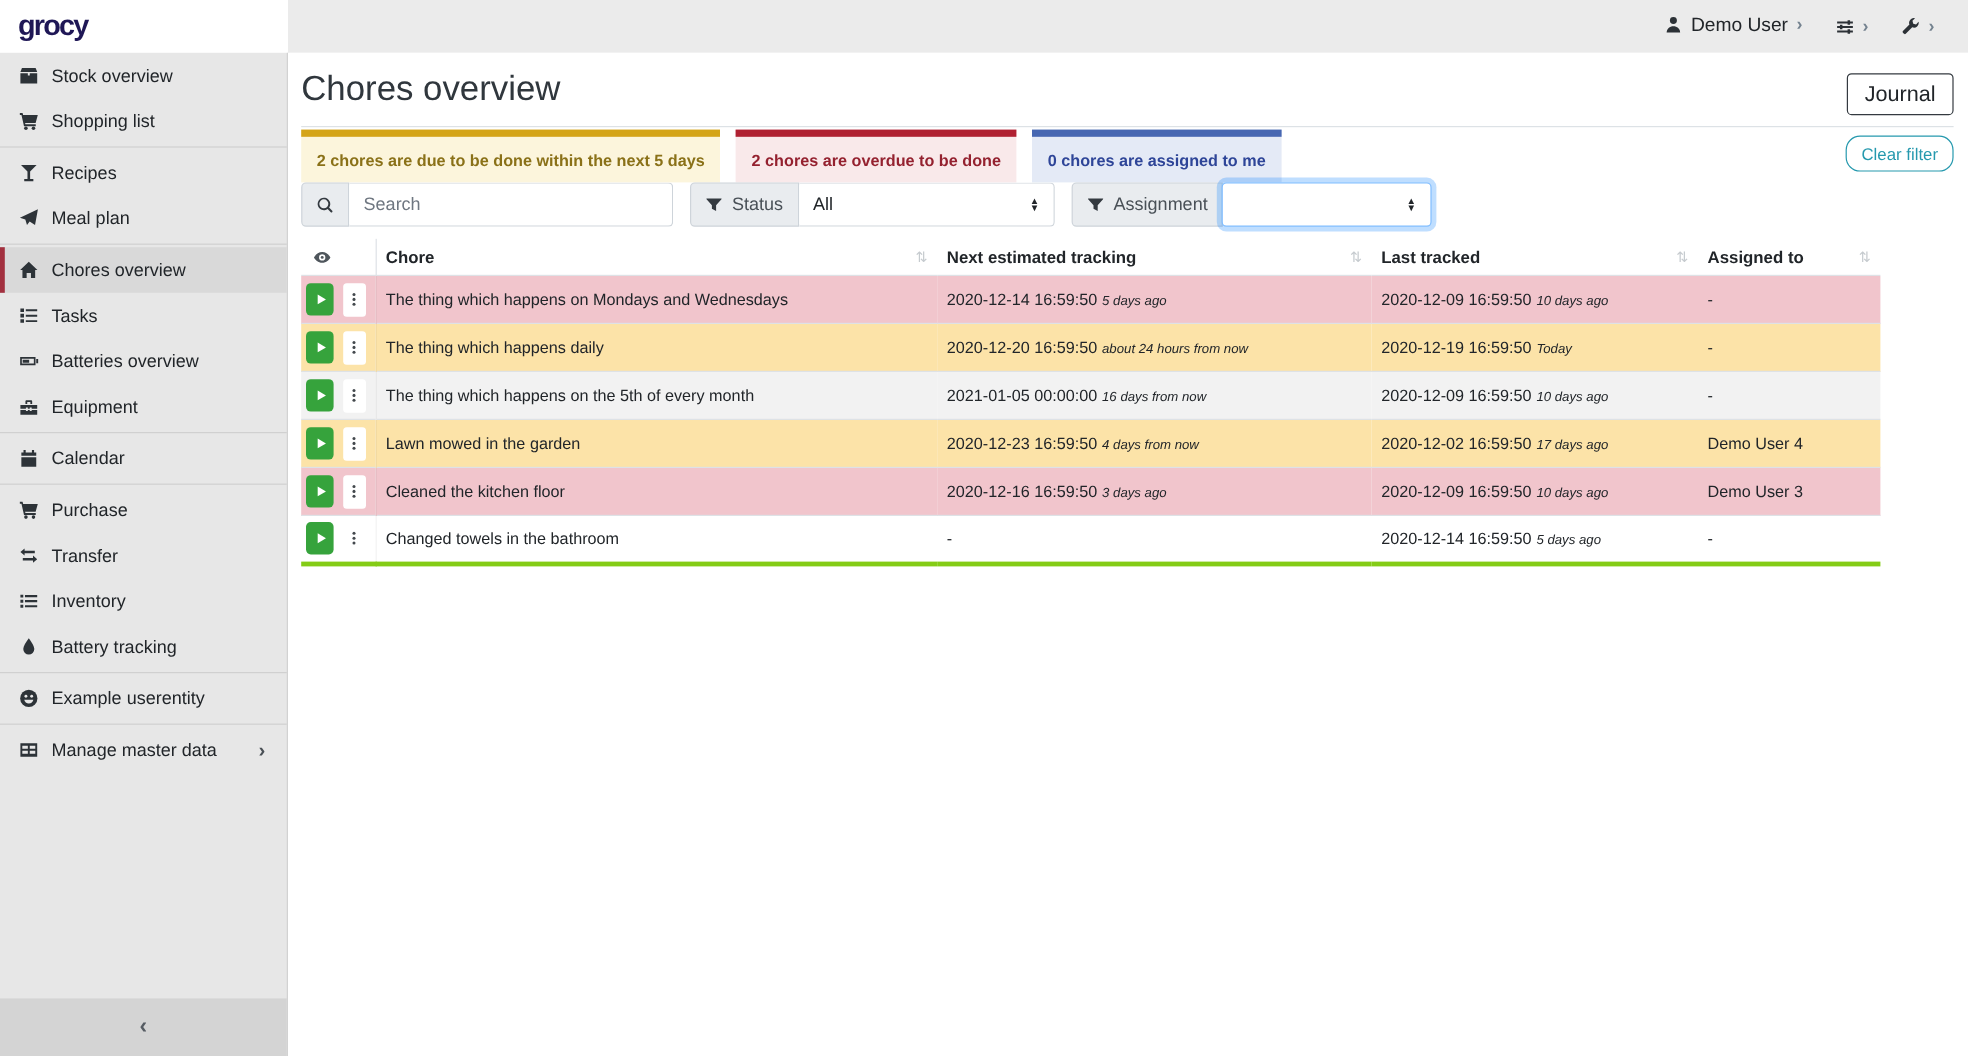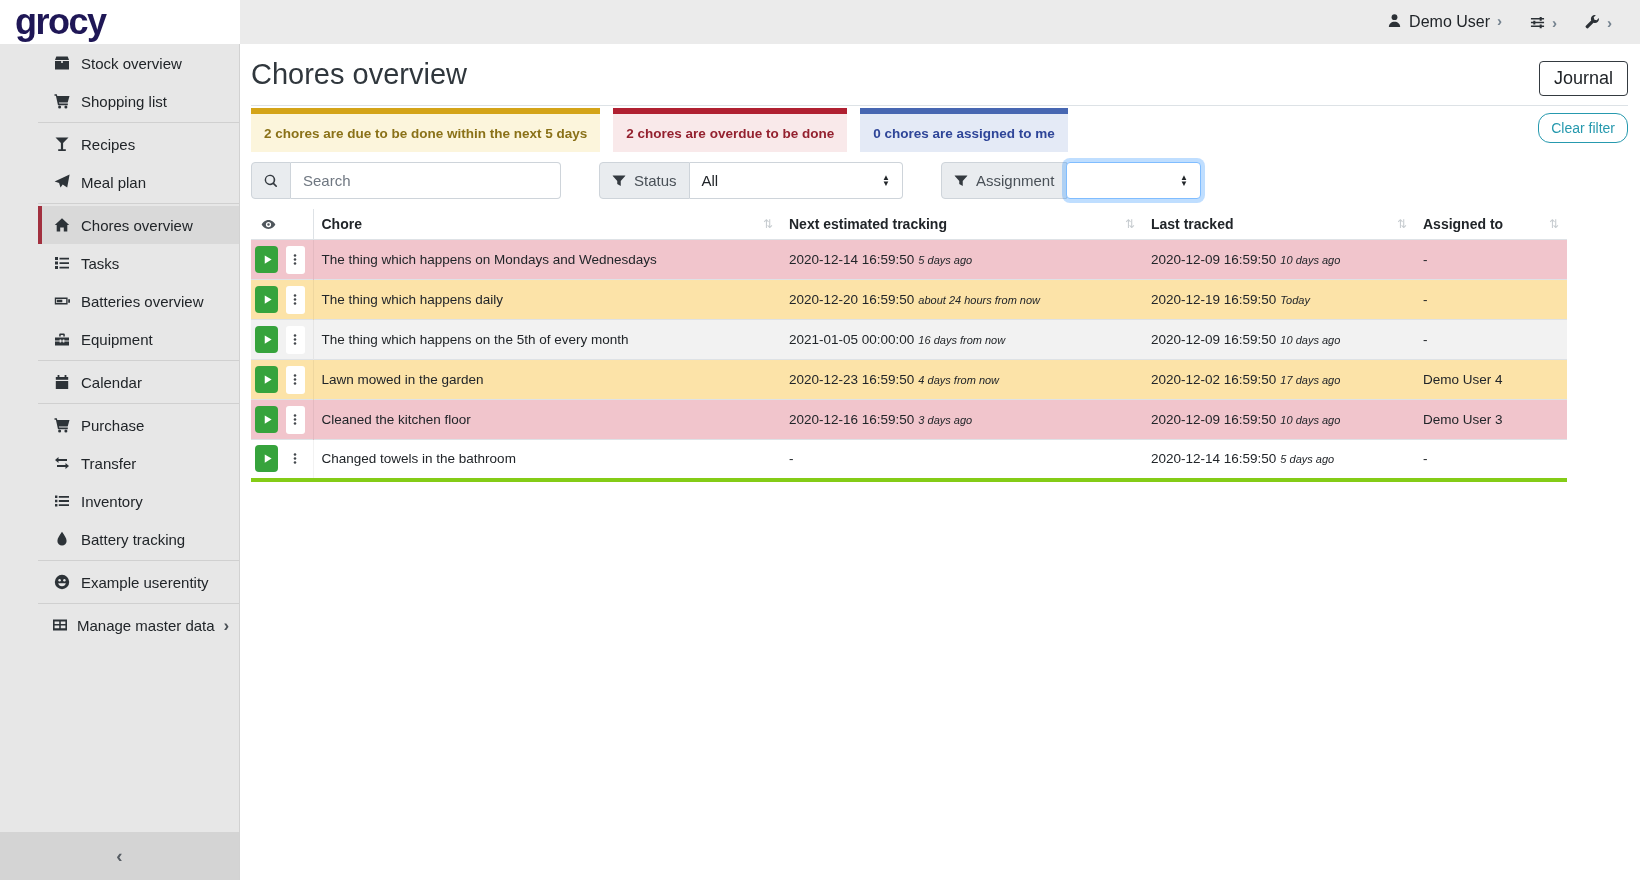--- a/index.html
+++ b/index.html
@@ -2,28 +2,28 @@
 <html style="--accent-active-nav: #a2303f; --warning-border: #d4a418; --warning-bg: #fcf5dc; --warning-text: #8a7118; --danger-border: #b02031; --danger-bg: #f9e9ea; --danger-text: #94212f; --info-border: #4767b2; --info-bg: #e4eaf6; --info-text: #2e4598; --row-overdue-bg: #f1c5cc; --row-due-bg: #fce3a8; --play-button-green: #36a33c; --clear-filter-teal: #2699ae; --focus-border-blue: #80bdff;"><head>
 <meta charset="utf-8">
 <style>
   html,body{margin:0;padding:0;}
   body{font-family:"Liberation Sans","DejaVu Sans",sans-serif;background:#fff;}
   .app{position:relative;width:1640px;height:880px;overflow:hidden;background:#fff;}
 
   
   .topbar{display:flex;height:44px;}
   .topbar-left{width:240px;background:#fff;display:flex;align-items:center;padding-left:15px;box-sizing:border-box;}
-  .logo{font-size:36px;font-weight:800;letter-spacing:-1.5px;color:#1f1756;cursor:pointer;line-height:1;}
+  .logo{font-size:24px;font-weight:800;letter-spacing:-1.5px;color:#1f1756;cursor:pointer;line-height:1;}
   .topbar-right{flex:1;background:#ebebeb;display:flex;align-items:center;justify-content:flex-end;gap:28px;padding-right:28px;}
   .tb-group{display:flex;align-items:flex-start;gap:7px;font-size:16px;color:#212529;cursor:pointer;}
   .tb-icn svg{width:15px;height:15px;fill:#2c3136;display:block;}
   .tb-chev{color:#74828f;font-size:15px;font-weight:700;line-height:1;}
 
   
-  .sidebar{position:absolute;top:44px;left:0;width:240px;bottom:0;background:#e7e7e7;border-right:1px solid #d2d2d2;box-sizing:border-box;padding-left:38px;}
+  .sidebar{position:absolute;top:44px;left:0;width:240px;bottom:0;background:#e7e7e7;border-right:1px solid #d2d2d2;box-sizing:border-box;}
   .nav-item{height:38px;display:flex;align-items:center;gap:9px;padding:0 12px 0 10px;font-size:15px;color:#212529;cursor:pointer;border-left:4px solid transparent;}
   .nav-item.active{background:#d9d9d9;border-left-color:var(--accent-active-nav,#a2303f);}
   .nav-item .icn{width:20px;display:flex;align-items:center;justify-content:center;}
   .nav-item .icn svg{width:16px;height:16px;fill:#2d3338;display:block;}
   .nav-label{white-space:nowrap;}
   .nav-chevron{margin-left:auto;color:#4a5056;font-size:17px;font-weight:700;padding-right:6px;line-height:1;}
   .nav-divider{border-top:1px solid #d0d0d0;margin:2px 0;}
   .sidebar-footer{position:absolute;bottom:0;left:0;right:0;height:48px;background:#d4d4d4;display:flex;align-items:center;justify-content:center;cursor:pointer;}
   .collapse-chev{color:#565c63;font-size:19px;font-weight:700;}
 
@@ -35,25 +35,25 @@
 
   
   .banner-row{display:flex;align-items:flex-start;gap:13px;margin-top:2px;}
   .banner{border-top:6px solid;font-weight:700;font-size:13.5px;padding:12px 13px 10px;line-height:1.2;}
   .banner.warning{border-color:var(--warning-border);background:var(--warning-bg);color:var(--warning-text);}
   .banner.danger{border-color:var(--danger-border);background:var(--danger-bg);color:var(--danger-text);}
   .banner.info{border-color:var(--info-border);background:var(--info-bg);color:var(--info-text);}
   .clear-filter-btn{margin-left:auto;margin-top:5px;background:#fff;border:1px solid var(--clear-filter-teal);color:var(--clear-filter-teal);border-radius:12px;padding:6px 12px;font-size:14px;cursor:pointer;font-family:inherit;}
 
   
-  .filter-row{display:flex;gap:38px;margin-top:10px;}
+  .filter-row{display:flex;gap:14px;}
   .input-group{display:flex;height:37px;box-sizing:border-box;}
   .search-group{width:310px;}
   .status-group{width:304px;}
-  .assign-group{width:260px;}
+  .assign-group{width:300px;}
   .ig-prepend{display:flex;align-items:center;gap:8px;background:#e9ecef;border:1px solid #ced4da;border-radius:4px 0 0 4px;padding:0 12px;color:#495057;font-size:15px;box-sizing:border-box;}
   .ig-prepend .icn svg{width:14px;height:14px;fill:#343a40;display:block;}
   .ig-input{flex:1;border:1px solid #ced4da;border-left:none;border-radius:0 4px 4px 0;padding:0 12px;font-size:15px;color:#495057;outline:none;min-width:0;font-family:inherit;}
   .ig-input::placeholder{color:#6f7781;}
   .ig-field{flex:1;display:flex;align-items:center;justify-content:space-between;border:1px solid #ced4da;border-left:none;border-radius:0 4px 4px 0;padding:0 12px;font-size:15px;background:#fff;cursor:pointer;box-sizing:border-box;}
   .select-value{color:#212529;}
   .updown{display:flex;flex-direction:column;font-size:8px;line-height:6px;color:#212529;}
   .assign-field{border:1px solid var(--focus-border-blue);border-radius:4px;box-shadow:0 0 0 4px rgba(0,123,255,.25);position:relative;z-index:1;margin-left:-1px;}
 
   

